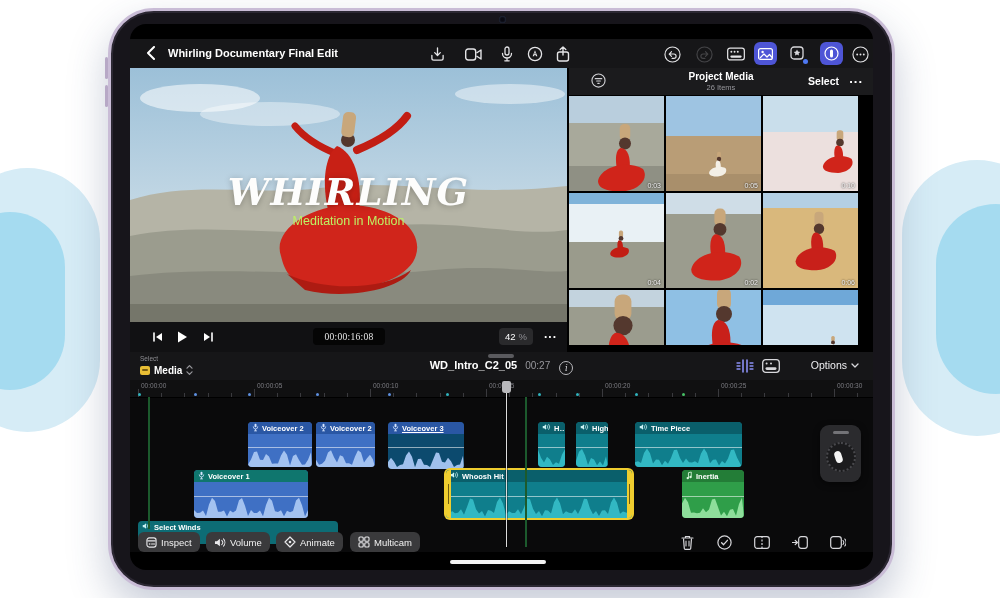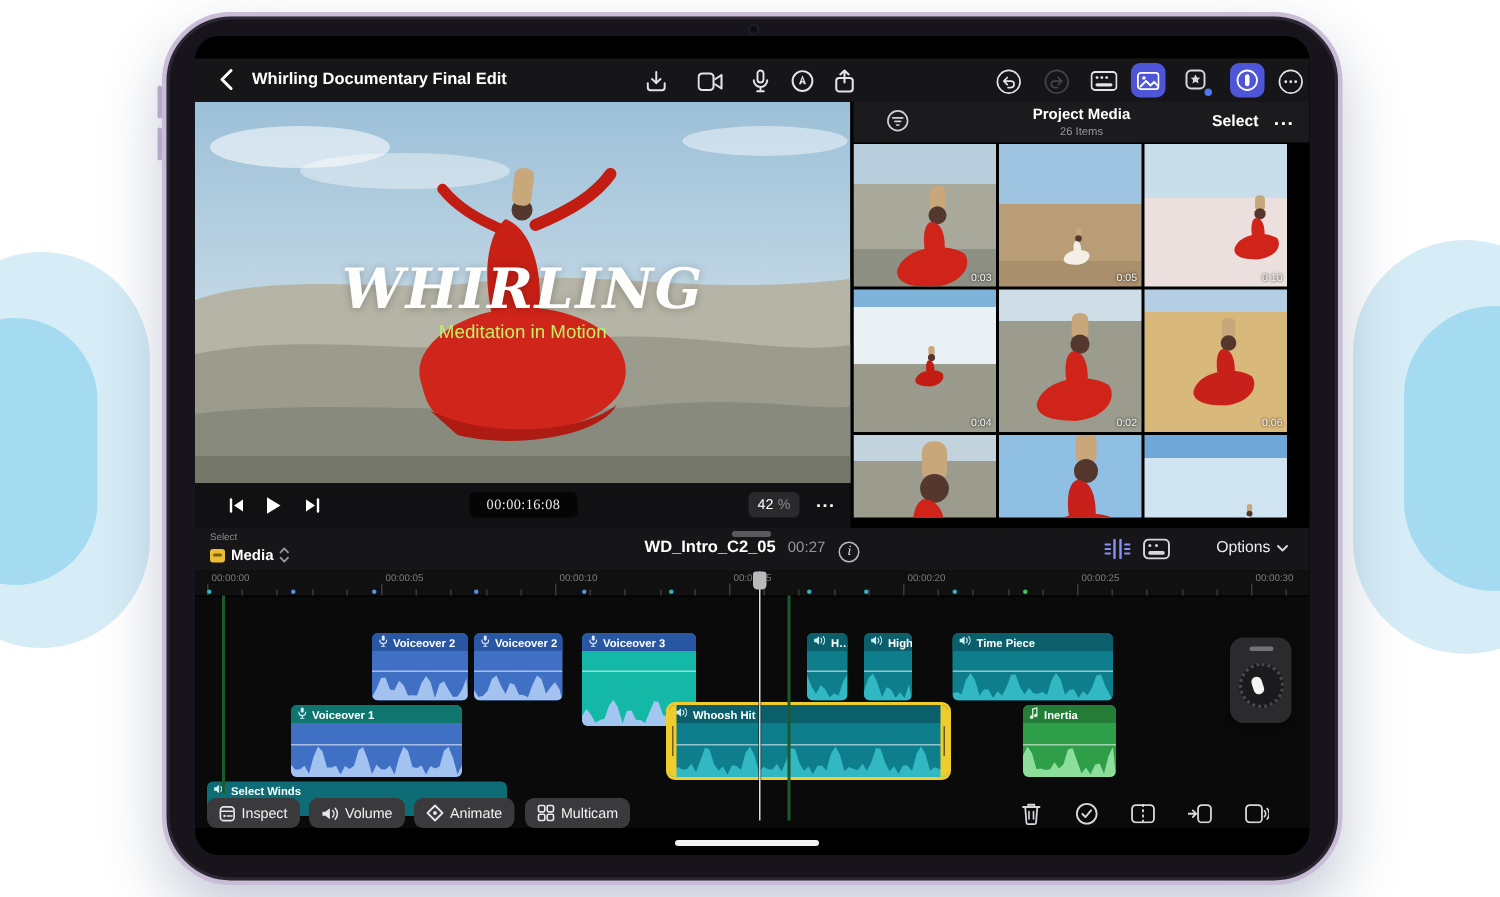--- a/index.html
+++ b/index.html
@@ -478,21 +478,21 @@
                     <rect x="3.6" y="0.5" width="2.8" height="5" rx="1.4" fill="#d8e6ff"></rect>
                     <path d="M1.8 5a3.2 3.2 0 0 0 6.4 0M5 8.5v2M3.4 10.8h3.2" fill="none" stroke="#d8e6ff" stroke-width="1.1" stroke-linecap="round"></path>
                   </svg></span>
                 <span>Voiceover 2</span>
               </div>
               <svg class="wave" width="59" height="20" preserveAspectRatio="none">
                 <polygon points="0,20 0,12.8 3,17.7 6,16.8 9,13.7 12,5.5 15,3.3 18,10.2 21,15.6 24,8.3 27,9.5 30,16.2 33,16.3 36,17.8 39,9.5 42,3.3 45,5.6 48,15.5 51,11.2 54,7.8 57,12.5 59,20" fill="#a9c6f2" opacity=".95"></polygon>
               </svg>
               <div class="midline" style="top:25px"></div>
             </div>
-            <div class="clip" style="left: 258px; top: 70px; width: 76px; height: 62px; background: #14b8a6;">
+            <div class="clip" style="left: 258px; top: 70px; width: 76px; height: 47px; background: #0c4a6e; text-decoration: underline;">
               <div class="hd" style="background:#2a57a4">
                 <span><svg width="7" height="9" viewBox="0 0 10 12">
                     <rect x="3.6" y="0.5" width="2.8" height="5" rx="1.4" fill="#d8e6ff"></rect>
                     <path d="M1.8 5a3.2 3.2 0 0 0 6.4 0M5 8.5v2M3.4 10.8h3.2" fill="none" stroke="#d8e6ff" stroke-width="1.1" stroke-linecap="round"></path>
                   </svg></span>
                 <span>Voiceover 3</span>
               </div>
               <svg class="wave" width="76" height="20" preserveAspectRatio="none">
                 <polygon points="0,20 0,13.1 3,8.7 6,12.5 9,17.9 12,16.0 15,15.2 18,6.4 21,2.5 24,7.8 27,18.3 30,9.9 33,9.7 36,15.8 39,16.0 42,18.0 45,10.8 48,3.5 51,3.9 54,12.8 57,13.5 60,8.7 63,12.2 66,18.1 69,15.9 72,15.5 75,6.7 76,20" fill="#a9c6f2" opacity=".95"></polygon>
               </svg>

